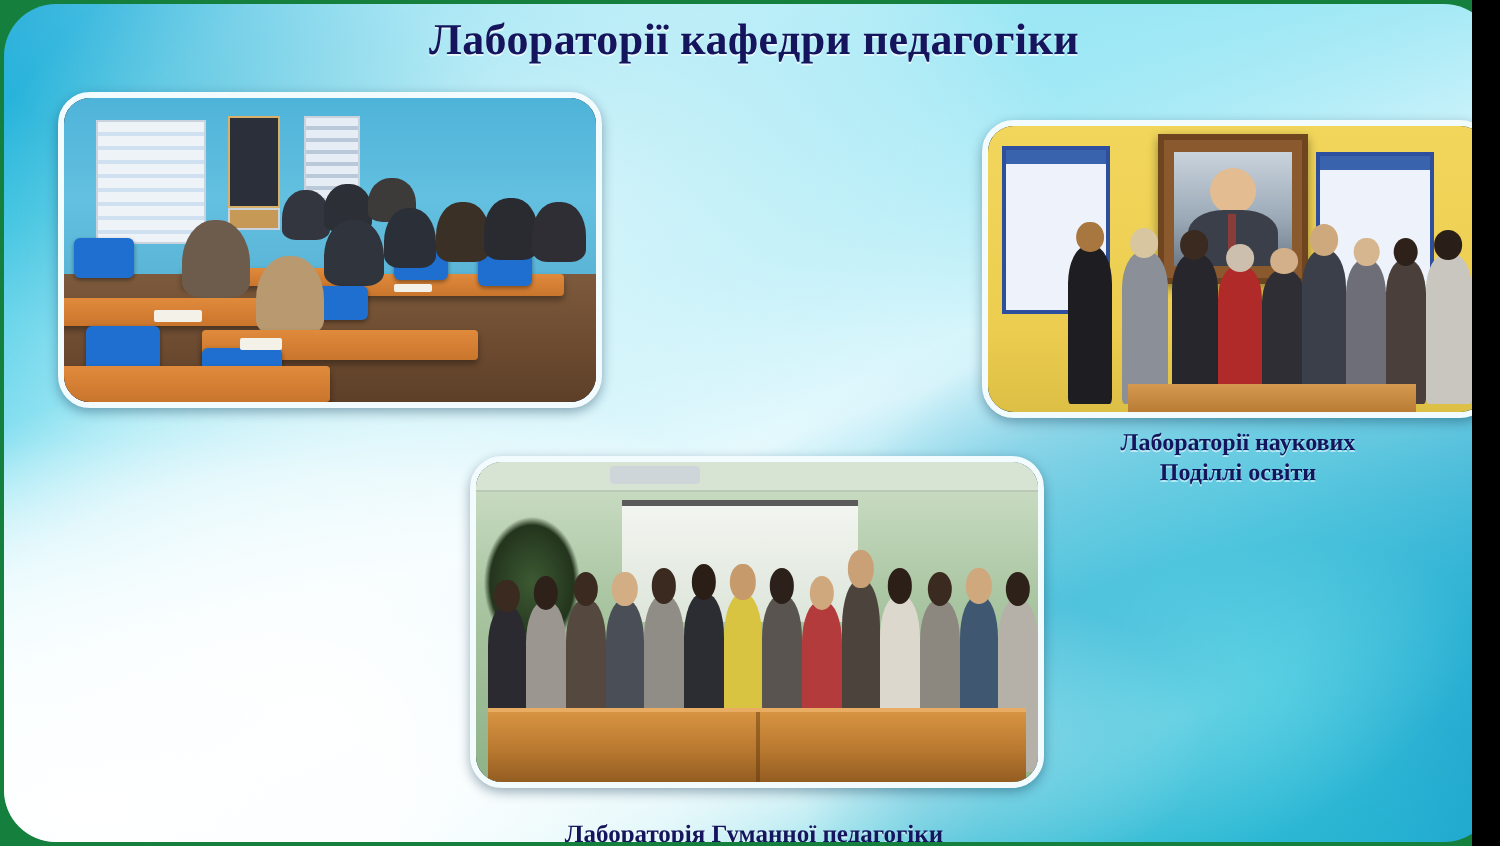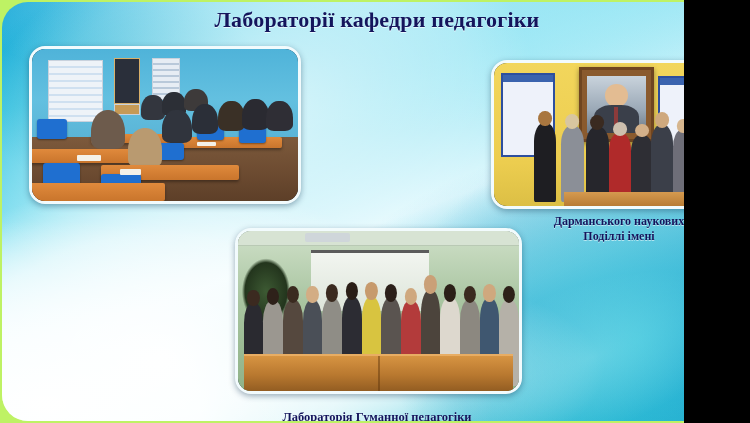--- a/index.html
+++ b/index.html
@@ -1,20 +1,20 @@
 <!DOCTYPE html>
 <html><head>
 <meta charset="utf-8">
 <style>
   html,body{margin:0;padding:0;background:#000;}
   body{width:750px;height:423px;overflow:hidden;font-family:"Liberation Serif",serif;}
 
   .slide{
-    position:relative;width:684px;height:423px;overflow:hidden;
-    background:#bef264;
+    position:relative;width:736px;height:423px;overflow:hidden;
+    background:#15803d;
     box-sizing:border-box;
   }
 
   
   .canvas{
     position:absolute;left:2px;top:2px;width:746px;height:419px;
     border-radius:26px;overflow:hidden;
     background:
       radial-gradient(130% 95% at 6% 96%, #ffffff 0%, #f2fdff 16%, rgba(242,253,255,0) 46%),
       radial-gradient(120% 80% at 50% 118%, #2fd0d8 0%, rgba(47,208,216,0) 55%),
@@ -291,20 +291,20 @@
           </div>
         <div class="g" style="left:93%;width:7%;height:54%;background:#b5b1a8">
             <div class="hd" style="background:#2d2119"></div>
           </div>
         <div class="p3-table"></div>
       </div>
     </div>
 
 
     <div class="caption" id="cap2">
-      <div>Дарманського наукових</div>
-      <div>Поділлі імені</div>
+      <div>Лабораторії наукових</div>
+      <div>Поділлі освіти</div>
     </div>
 
     <div class="caption" id="cap3">Лабораторія Гуманної педагогіки</div>
 
   </div>
 </div>
 
 </body></html>

